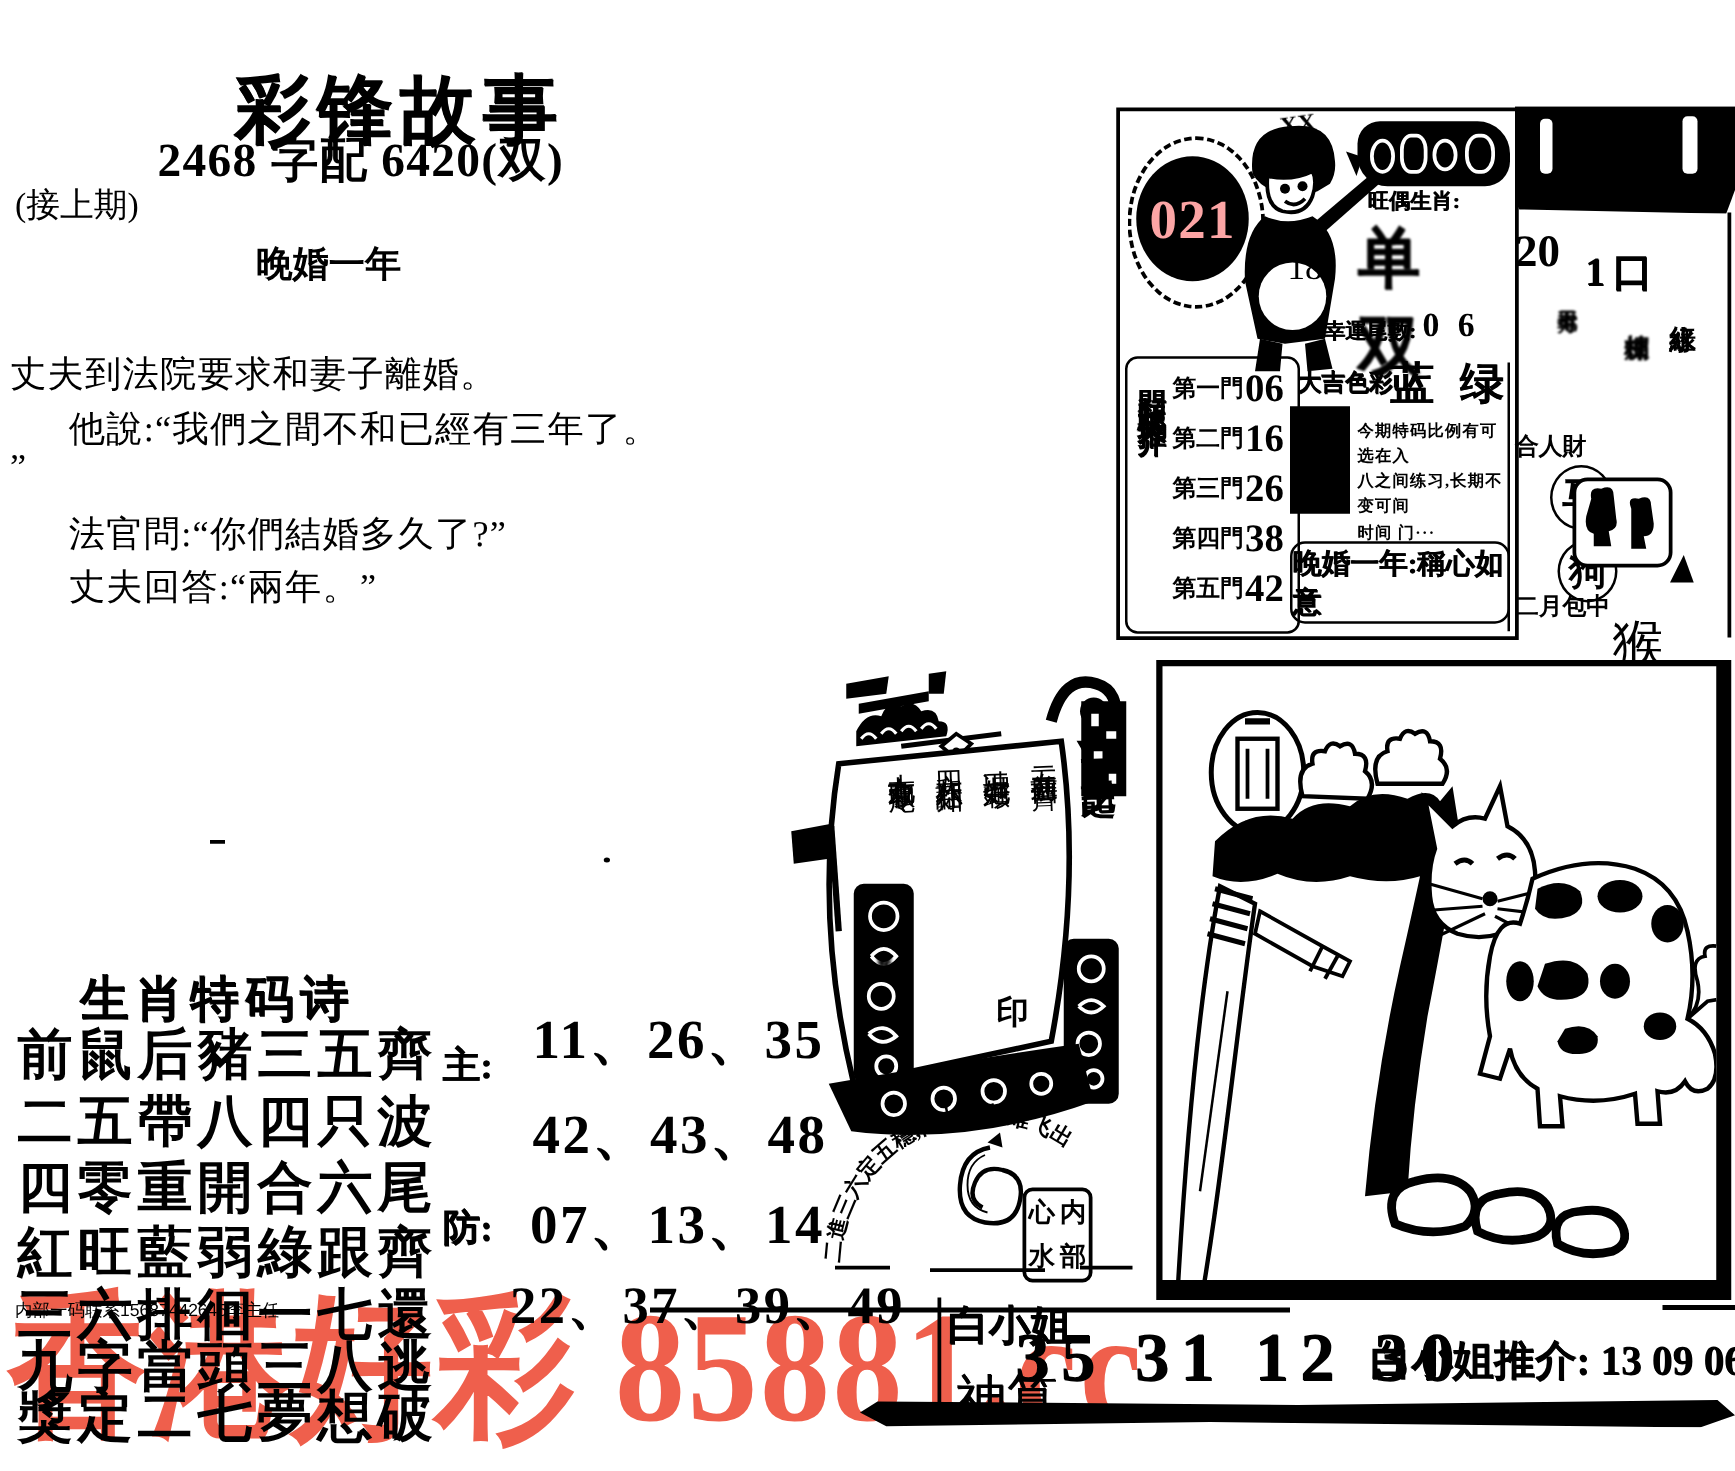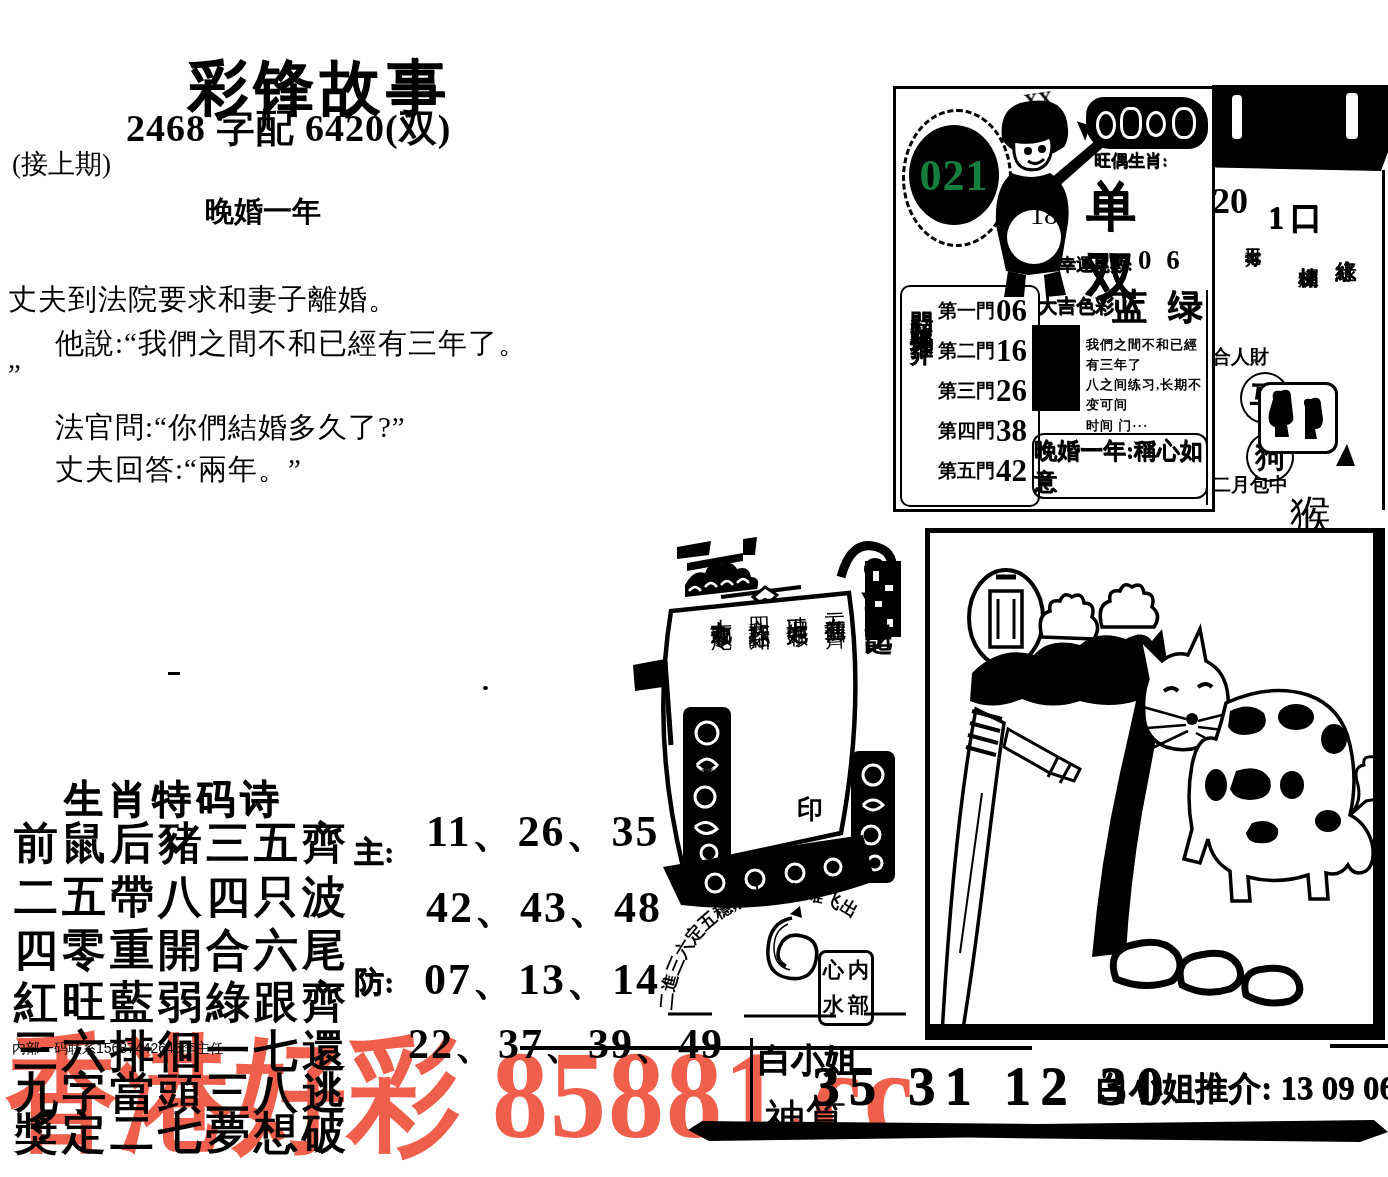--- a/index.html
+++ b/index.html
@@ -48,21 +48,21 @@
   <div class="abs story" style="left:55px;top:408px;">法官問:“你們結婚多久了?”</div>
   <div class="abs story" style="left:55px;top:450px;">丈夫回答:“兩年。”</div>
 
   <div class="abs speck" style="left:168px;top:672px;width:12px;height:3px;"></div>
   <div class="abs speck" style="left:483px;top:686px;width:5px;height:4px;border-radius:50%;"></div>
 
   <div class="abs promobox" style="left:893px;top:86px;width:316px;height:420px;">
 
     <div class="abs" style="left:6px;top:20px;width:104px;height:132px;border:3px dashed #000;border-radius:50%;"></div>
     <div class="abs" style="left:13px;top:36px;width:90px;height:100px;background:#000;border-radius:50%;display:flex;align-items:center;justify-content:center;">
-      <span style="color:#15803d;font-size:44px;font-weight:900;letter-spacing:1px;">021</span>
+      <span style="color:#fca5a5;font-size:44px;font-weight:900;letter-spacing:1px;">021</span>
     </div>
 
     <svg class="abs" style="left:88px;top:6px;" width="126" height="206" viewBox="0 0 126 206">
       <path d="M18,44 Q14,8 48,6 Q82,2 84,34 Q85,44 80,52 L70,58 Q60,62 46,60 Q26,58 18,44 Z" fill="#000"></path>
       <path d="M30,46 Q28,70 42,74 Q60,78 66,62 Q70,50 66,42 Q50,50 30,46 Z" fill="#fff" stroke="#000" stroke-width="3"></path>
       <circle cx="44" cy="56" r="4" fill="#000"></circle>
         <circle cx="58" cy="54" r="4" fill="#000"></circle>
       <path d="M44,66 Q52,72 60,64" stroke="#000" stroke-width="3" fill="none"></path>
       <path d="M28,78 Q10,92 12,130 L22,176 L44,180 L76,176 L84,128 Q88,92 66,78 Q46,86 28,78 Z" fill="#000"></path>
       <path d="M66,84 L118,40 L124,48 L74,92 Z" fill="#000"></path>
@@ -111,21 +111,21 @@
           <span class="doorval">42</span>
         </div>
       </div>
     </div>
 
     <div class="abs ink blur1" style="left:142px;top:204px;font-size:19px;font-weight:900;">大吉色彩:</div>
     <div class="abs ink" style="left:216px;top:194px;font-size:35px;font-weight:900;letter-spacing:6px;">蓝 绿</div>
 
     <div class="abs blackbar" style="left:136px;top:236px;width:48px;height:86px;"></div>
     <div class="abs tinynote blur1" style="left:190px;top:246px;width:122px;">
-      <div>我們之間不和已經有三年了</div>
+      <div>今期特码比例有可选在入</div>
       <div>八之间练习,长期不变可间</div>
       <div>时间 门···</div>
     </div>
 
     <div class="abs slogan ink" style="left:136px;top:344px;width:172px;height:62px;">晚婚一年:稱心如意</div>
   </div>
 
   <div class="abs blackbar" style="left:1212px;top:85px;width:176px;height:86px;clip-path:polygon(0 0,100% 0,100% 78%,96% 100%,2% 96%,0 88%);">
     <div class="abs" style="left:20px;top:10px;width:10px;height:44px;background:#fff;border-radius:4px;"></div>
     <div class="abs" style="left:134px;top:8px;width:12px;height:46px;background:#fff;border-radius:4px;"></div>

